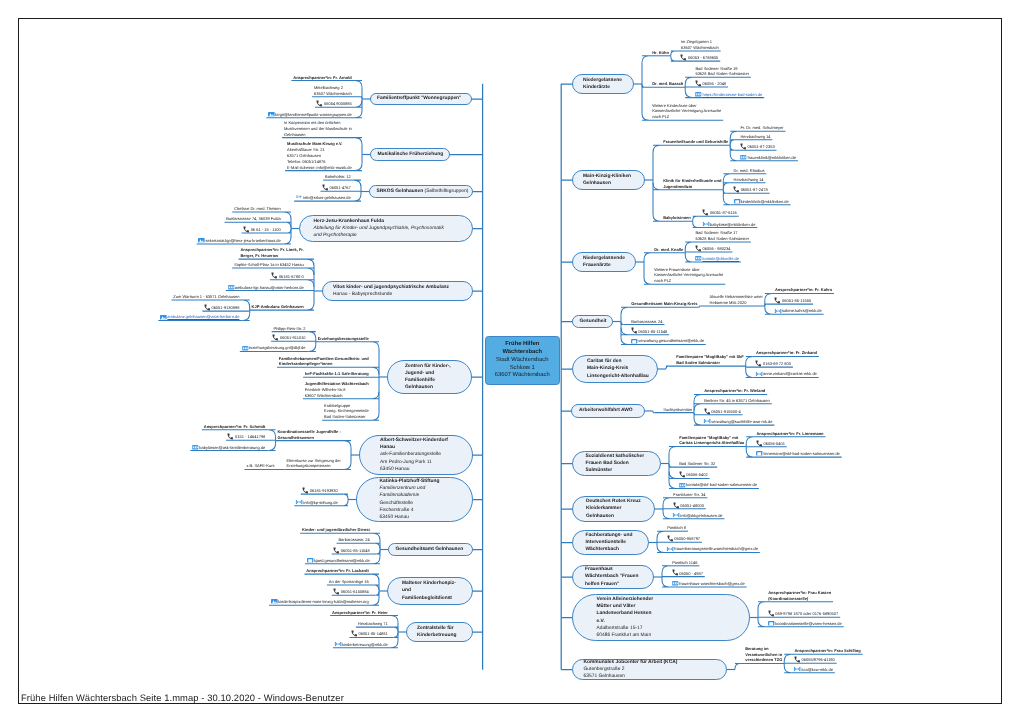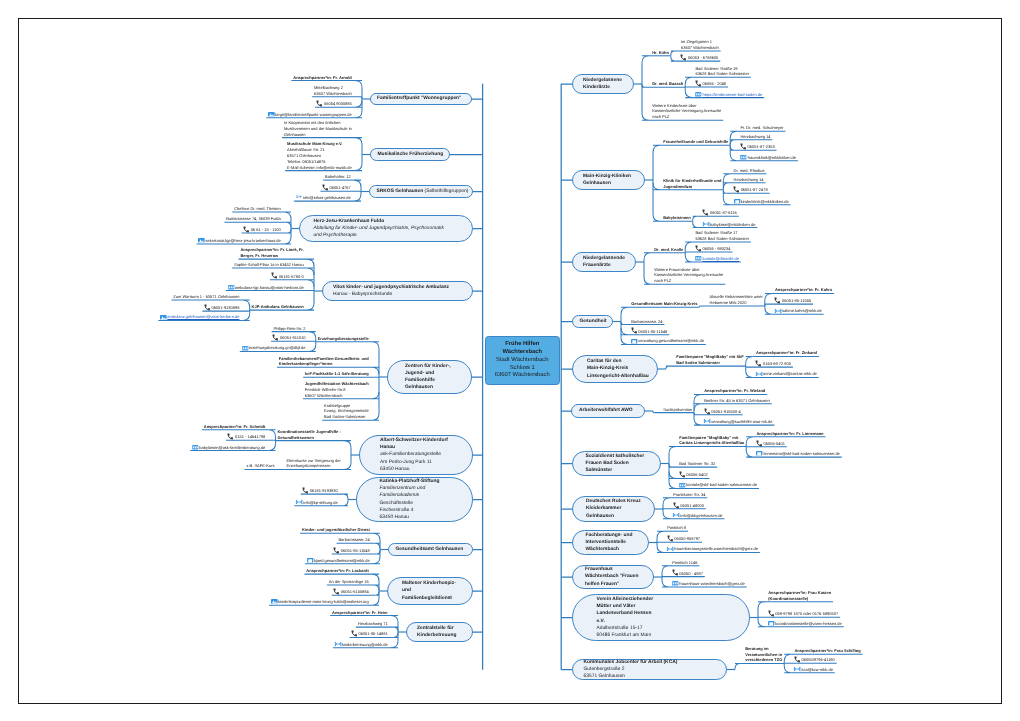--- a/index.html
+++ b/index.html
@@ -1040,13 +1040,14 @@
             </svg></span><span>06055/9796-41190</span></div>
       </div>
       <div class="leaf" style="visibility: visible; left: 794.425px; top: 666.703px;">
         <div class="ln"><span class="ico mail"><svg viewBox="0 0 26 17" width="6.3" height="4.1">
               <path d="M1.5 1.5 L1.5 15.5 M24.5 1.5 L24.5 15.5" stroke="#2f93e8" stroke-width="3.4" stroke-linecap="round"></path>
               <path d="M2.5 8.5 L23.5 8.5" stroke="#2f93e8" stroke-width="3.0" stroke-linecap="butt"></path>
               <path d="M1.8 2.4 L6.5 6.0 M24.2 2.4 L19.5 6.0 M1.8 14.6 L6.5 11.0 M24.2 14.6 L19.5 11.0" stroke="#2f93e8" stroke-width="3.0" stroke-linecap="round"></path>
             </svg></span><span>kca@kcw-mkk.de</span></div>
       </div>
     </div>
+  <div class="status">Frühe Hilfen Wächtersbach Seite 1.mmap - 30.10.2020 - Windows-Benutzer</div>
 </div>
 
 </body></html>

